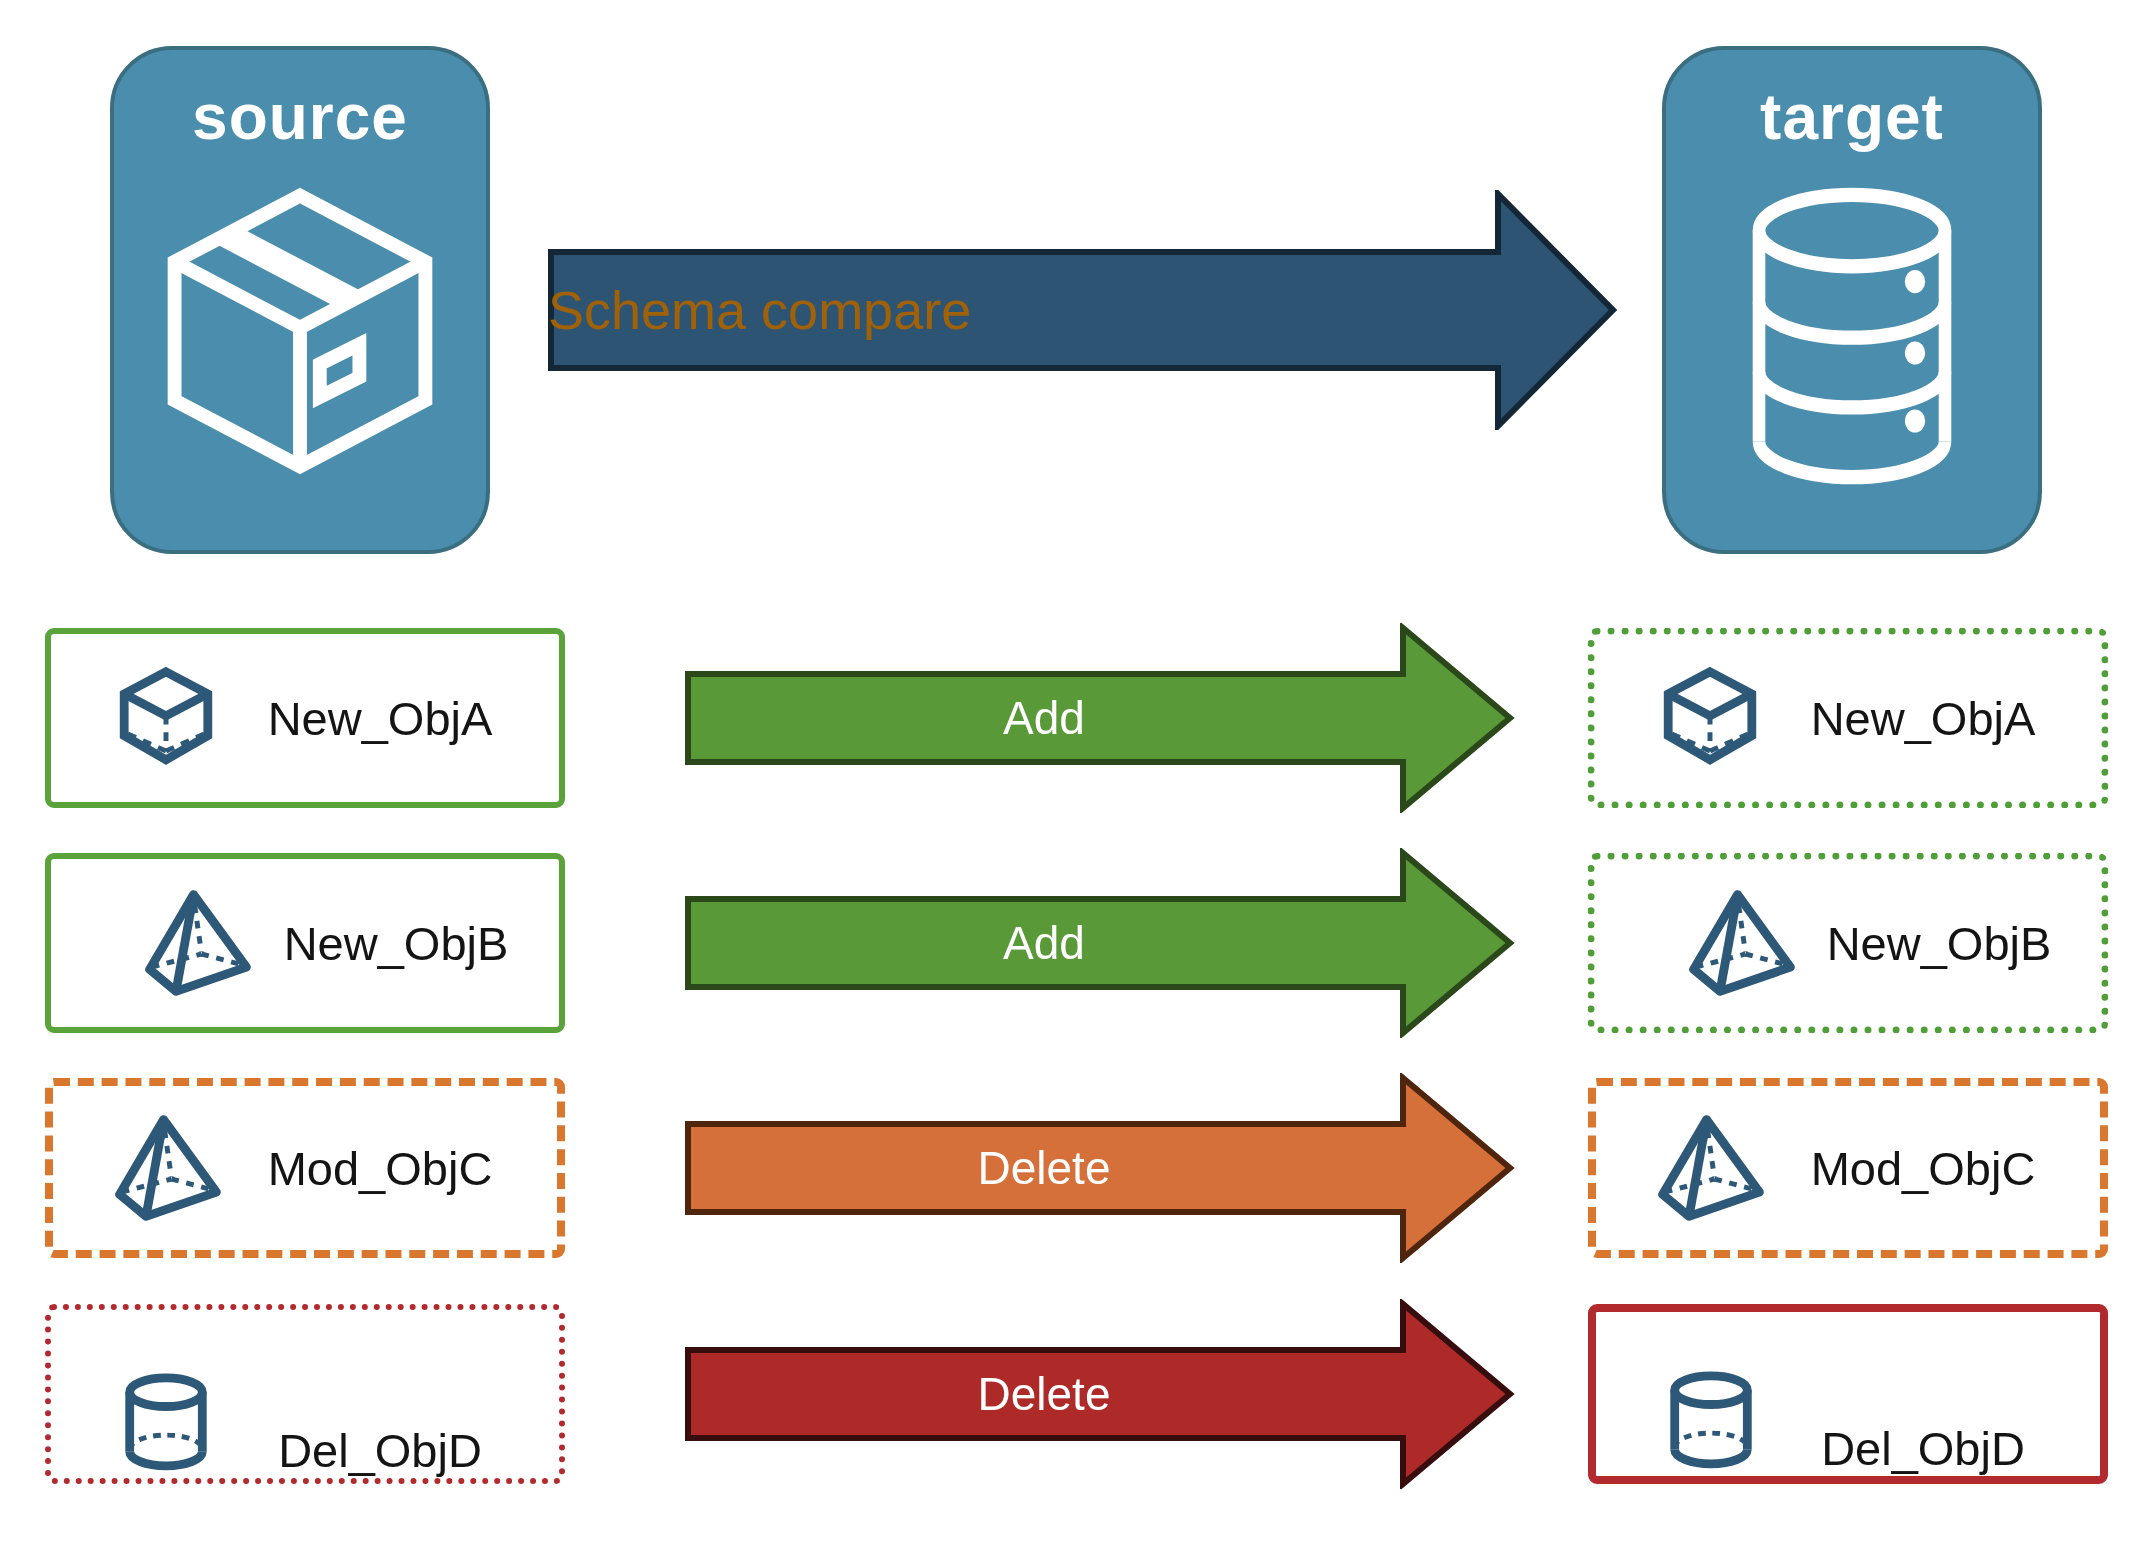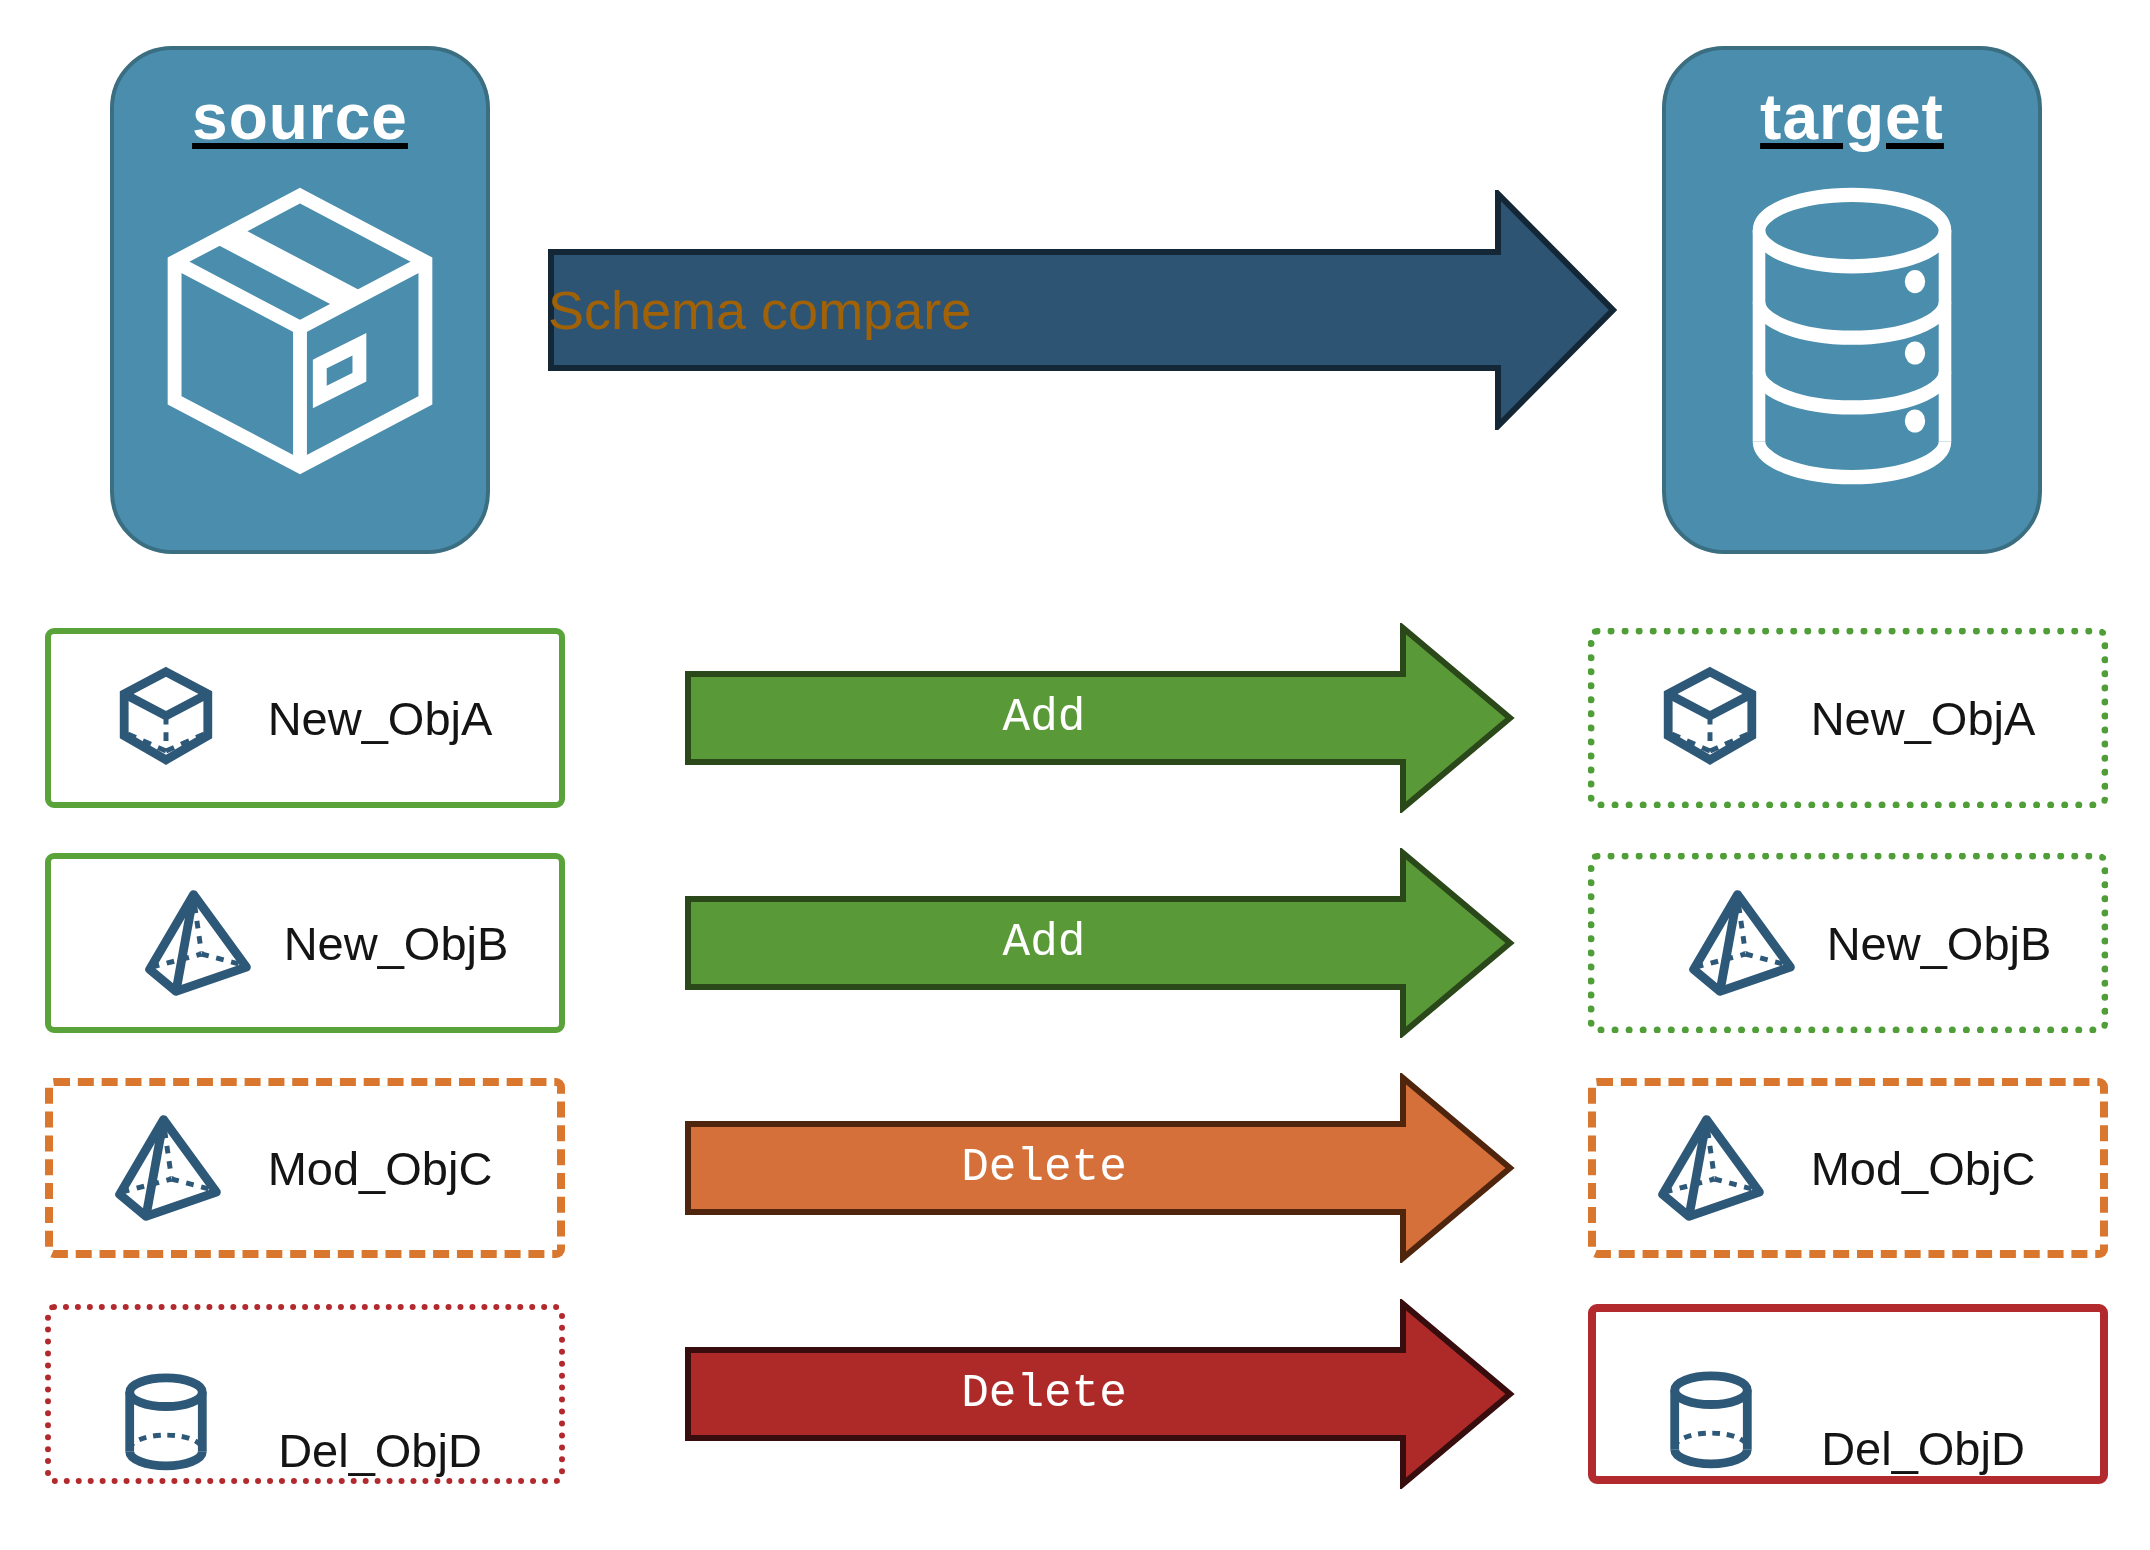--- a/index.html
+++ b/index.html
@@ -5,21 +5,21 @@
   html,body { margin:0; padding:0; background:#ffffff; }
   #canvas {
     position:relative; width:2150px; height:1550px; background:#ffffff;
     font-family:"Liberation Sans", sans-serif; overflow:hidden;
   }
 
   
   .node {
     position:absolute; top:46px; width:380px; height:508px;
     background:#4a8dad; border:4px solid #3a6e80; border-radius:62px;
-    box-sizing:border-box; display:flex; flex-direction:column; align-items:center;text-decoration:underline;
+    box-sizing:border-box; display:flex; flex-direction:column; align-items:center;
   }
   #source-node { left:110px; }
   #target-node { left:1662px; }
   .node-title {
     margin-top:30px; font-size:64px; font-weight:bold; color:#ffffff; letter-spacing:1px;
   }
   .node-icon { margin-top:12px; color:#ffffff; }
 
   
   #compare-arrow { position:absolute; left:548px; top:190px; width:1070px; height:240px; }
@@ -47,21 +47,21 @@
   .obj-icon { width:110px; height:110px; margin-left:60px; flex:none; color:#2e5878; }
   .obj-label {
     flex:1; text-align:center; font-size:47px; color:#141414;
     margin-right:28px; margin-left:8px; white-space:nowrap;
   }
 
   .row-arrow { position:absolute; left:685px; width:830px; height:190px; }
   .row-arrow svg { position:absolute; left:0; top:0; }
   .row-arrow .arrow-label {
     position:absolute; left:0; width:718px; top:50%; transform:translateY(-50%);
-    text-align:center; font-size:46px; color:#ffffff;font-family:Liberation Mono, monospace;
+    text-align:center; font-size:46px; color:#ffffff;
   }
   .ar1 { top:623px; } .ar2 { top:848px; } .ar3 { top:1073px; } .ar4 { top:1299px; }
 </style>
 </head>
 <body>
 
 <div id="canvas">
 
   <svg width="0" height="0" style="position:absolute">
     <defs>

